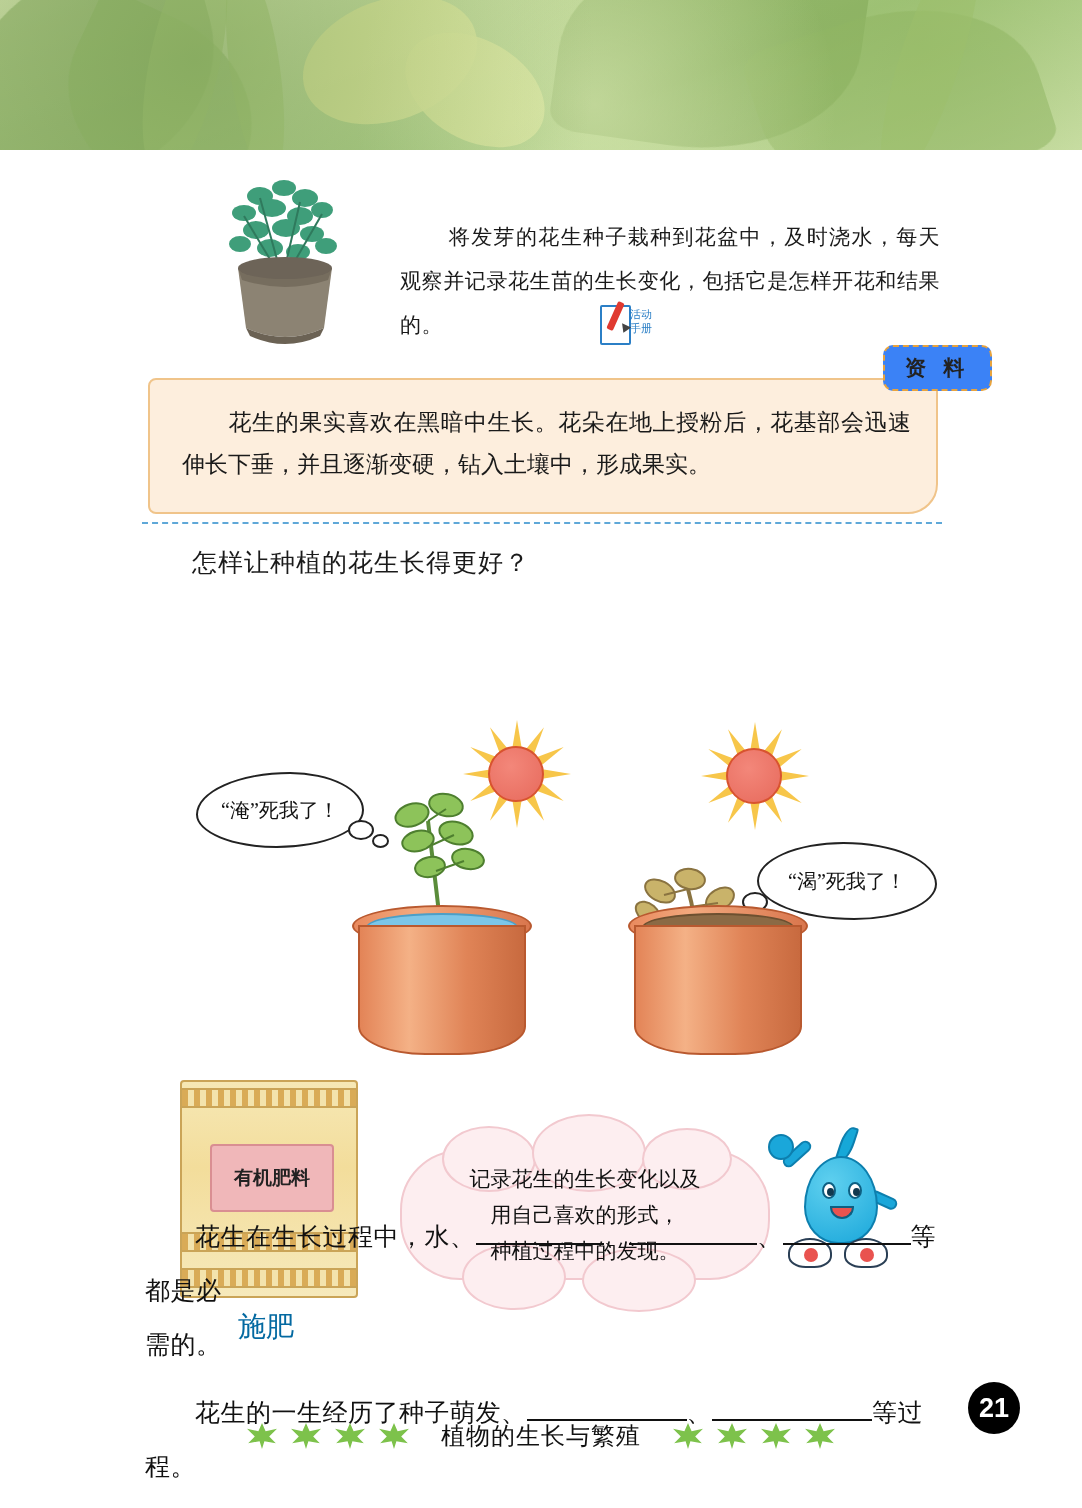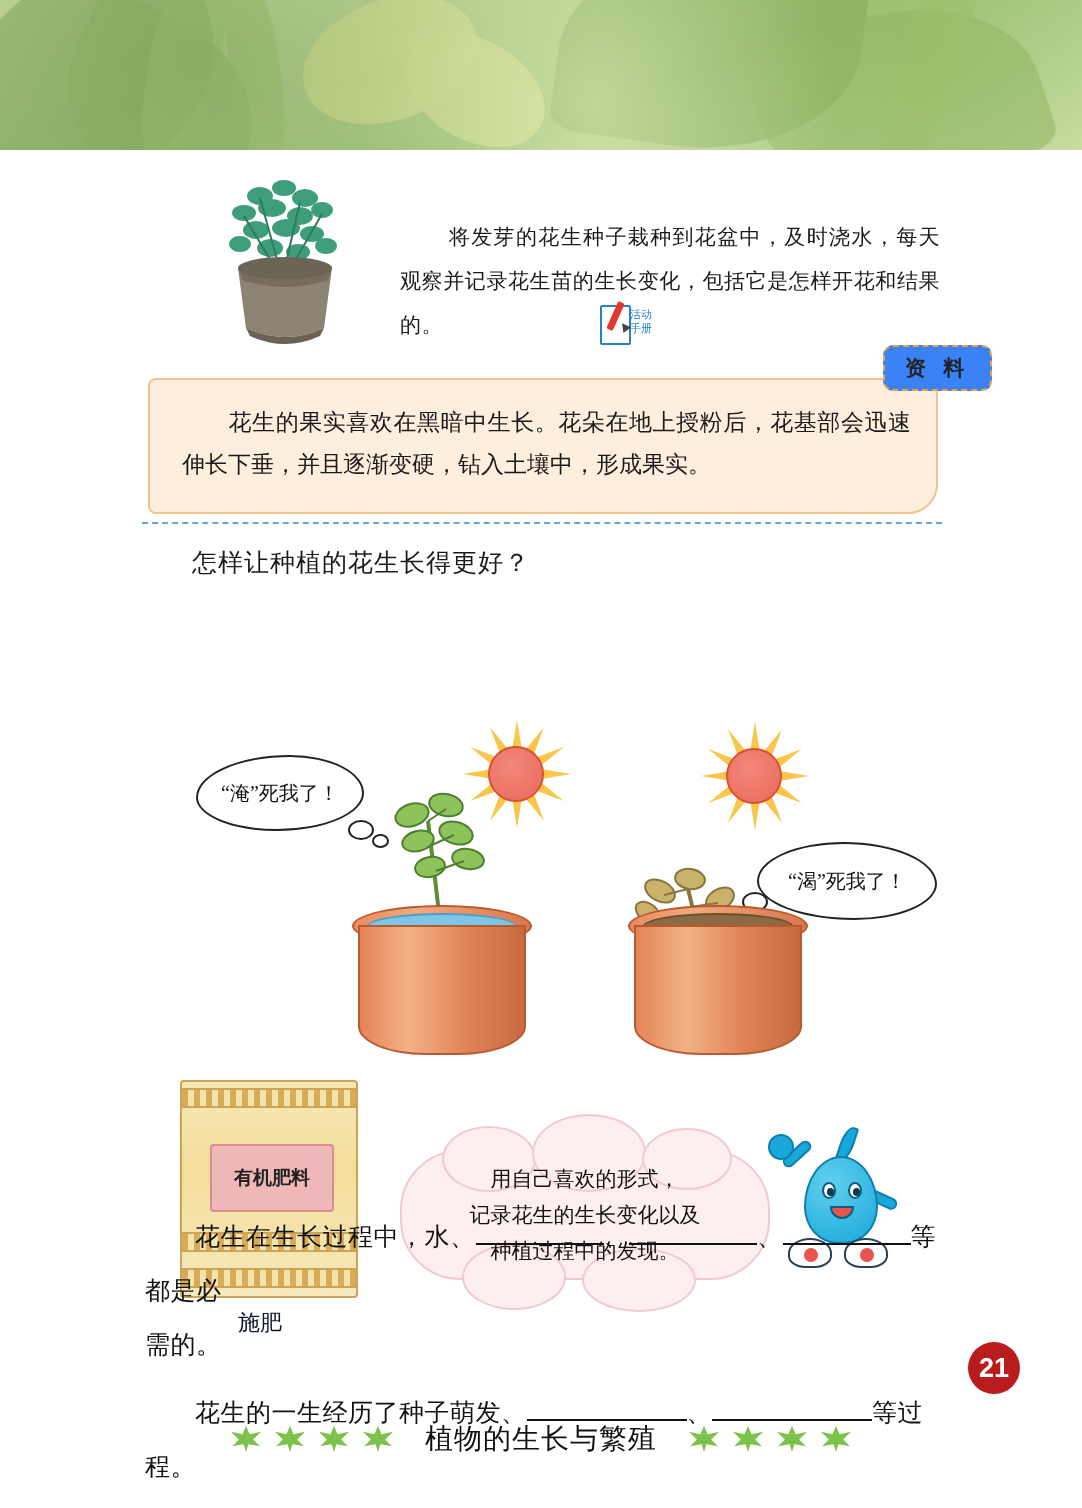--- a/index.html
+++ b/index.html
@@ -194,21 +194,21 @@
     color: #111;
     text-align: center;
     display: flex;
     align-items: center;
     justify-content: center;
     background: #ffffff;
     border: 2.5px solid #222;
     box-sizing: border-box;
   }
   .bubble-left {
-    left: 196px; top: 175px;
+    left: 196px; top: 192px;
     width: 168px; height: 76px;
     border-radius: 56% 44% 52% 48% / 56% 50% 50% 44%;
   }
   .bubble-right {
     left: 757px; top: 262px;
     width: 180px; height: 78px;
     border-radius: 48% 52% 46% 54% / 50% 54% 46% 50%;
   }
   .bub-tail {
     position: absolute;
@@ -289,21 +289,21 @@
     width: 120px; height: 64px;
     background: #f0b7b9;
     border: 2px solid #d98e92;
     border-radius: 4px;
     display: flex; align-items: center; justify-content: center;
     font-size: 19px; color: #222; font-weight: bold;
   }
   .bag-caption {
     position: absolute;
     left: 238px; top: 728px;
-    font-size: 22px; color: #0f172a; font-family: Liberation Mono, monospace;
+    font-size: 28px; color: #0369a1; font-family: Liberation Mono, monospace;
   }
 
   
   .cloud {
     position: absolute;
     left: 400px; top: 570px;
     width: 370px; height: 130px;
     background: #fdeef0;
     border: 2px solid #f2c9cf;
     border-radius: 60px;
@@ -375,40 +375,40 @@
     color: #111;
     letter-spacing: 0.5px;
   }
   .sent .indent { display:inline-block; width: 50px; }
   .blank-s { display:inline-block; width:128px; border-bottom: 2px solid #111; }
   .blank-m { display:inline-block; width:160px; border-bottom: 2px solid #111; }
 
   
   .pagenum {
     position: absolute;
-    right: 62px; top: 1192px;
+    right: 62px; top: 1232px;
     width: 52px; height: 52px;
-    background: #b91c1c;
+    background: #000000;
     border-radius: 50%;
     color: #fff;
     font-family: "Liberation Sans", sans-serif;
     font-weight: bold;
     font-size: 27px;
     display: flex; align-items: center; justify-content: center;
   }
 
   
   .footer {
     position: absolute;
     left: 0; top: 1270px;
     width: 1082px;
     display: flex; align-items: center; justify-content: center;
     gap: 14px;
   }
-  .footer .ftext { font-size: 28px; color: #111; margin: 0 18px; letter-spacing:1px; }
+  .footer .ftext { font-size: 24px; color: #111; margin: 0 18px; letter-spacing:1px; }
   .leafy {
     width: 30px; height: 26px;
     background: #7dc24b;
     clip-path: polygon(50% 0%, 62% 32%, 100% 22%, 74% 52%, 96% 78%, 58% 70%, 50% 100%, 42% 70%, 4% 78%, 26% 52%, 0% 22%, 38% 32%);
   }
 </style>
 </head>
 <body>
 
 <div class="banner">
@@ -570,22 +570,22 @@
     </div>
     <div class="bag-caption">施肥</div>
 
     <div class="cloud">
       <div class="lobe" style="left:40px; top:-26px; width:90px; height:62px;"></div>
       <div class="lobe" style="left:130px; top:-38px; width:110px; height:74px;"></div>
       <div class="lobe" style="left:240px; top:-24px; width:86px; height:58px;"></div>
       <div class="lobe" style="left:60px; top:92px; width:100px; height:62px;"></div>
       <div class="lobe" style="left:180px; top:96px; width:110px; height:60px;"></div>
       <div style="position:relative; z-index:2;">
+        <div>记录花生的生长变化以及</div>
         <div>用自己喜欢的形式，</div>
-        <div>记录花生的生长变化以及</div>
         <div>种植过程中的发现。</div>
       </div>
     </div>
 
     <div class="mascot">
       <div class="sprout"></div>
       <div class="arm" style="left:-2px; top:28px; width:34px; height:12px; transform:rotate(-42deg); border-radius:8px;"></div>
       <div class="arm" style="left:-14px; top:14px; width:26px; height:26px; border-radius:50%;"></div>
       <div class="arm" style="left:86px; top:74px; width:30px; height:12px; transform:rotate(24deg); border-radius:8px;"></div>
       <div class="bodyb"></div>

